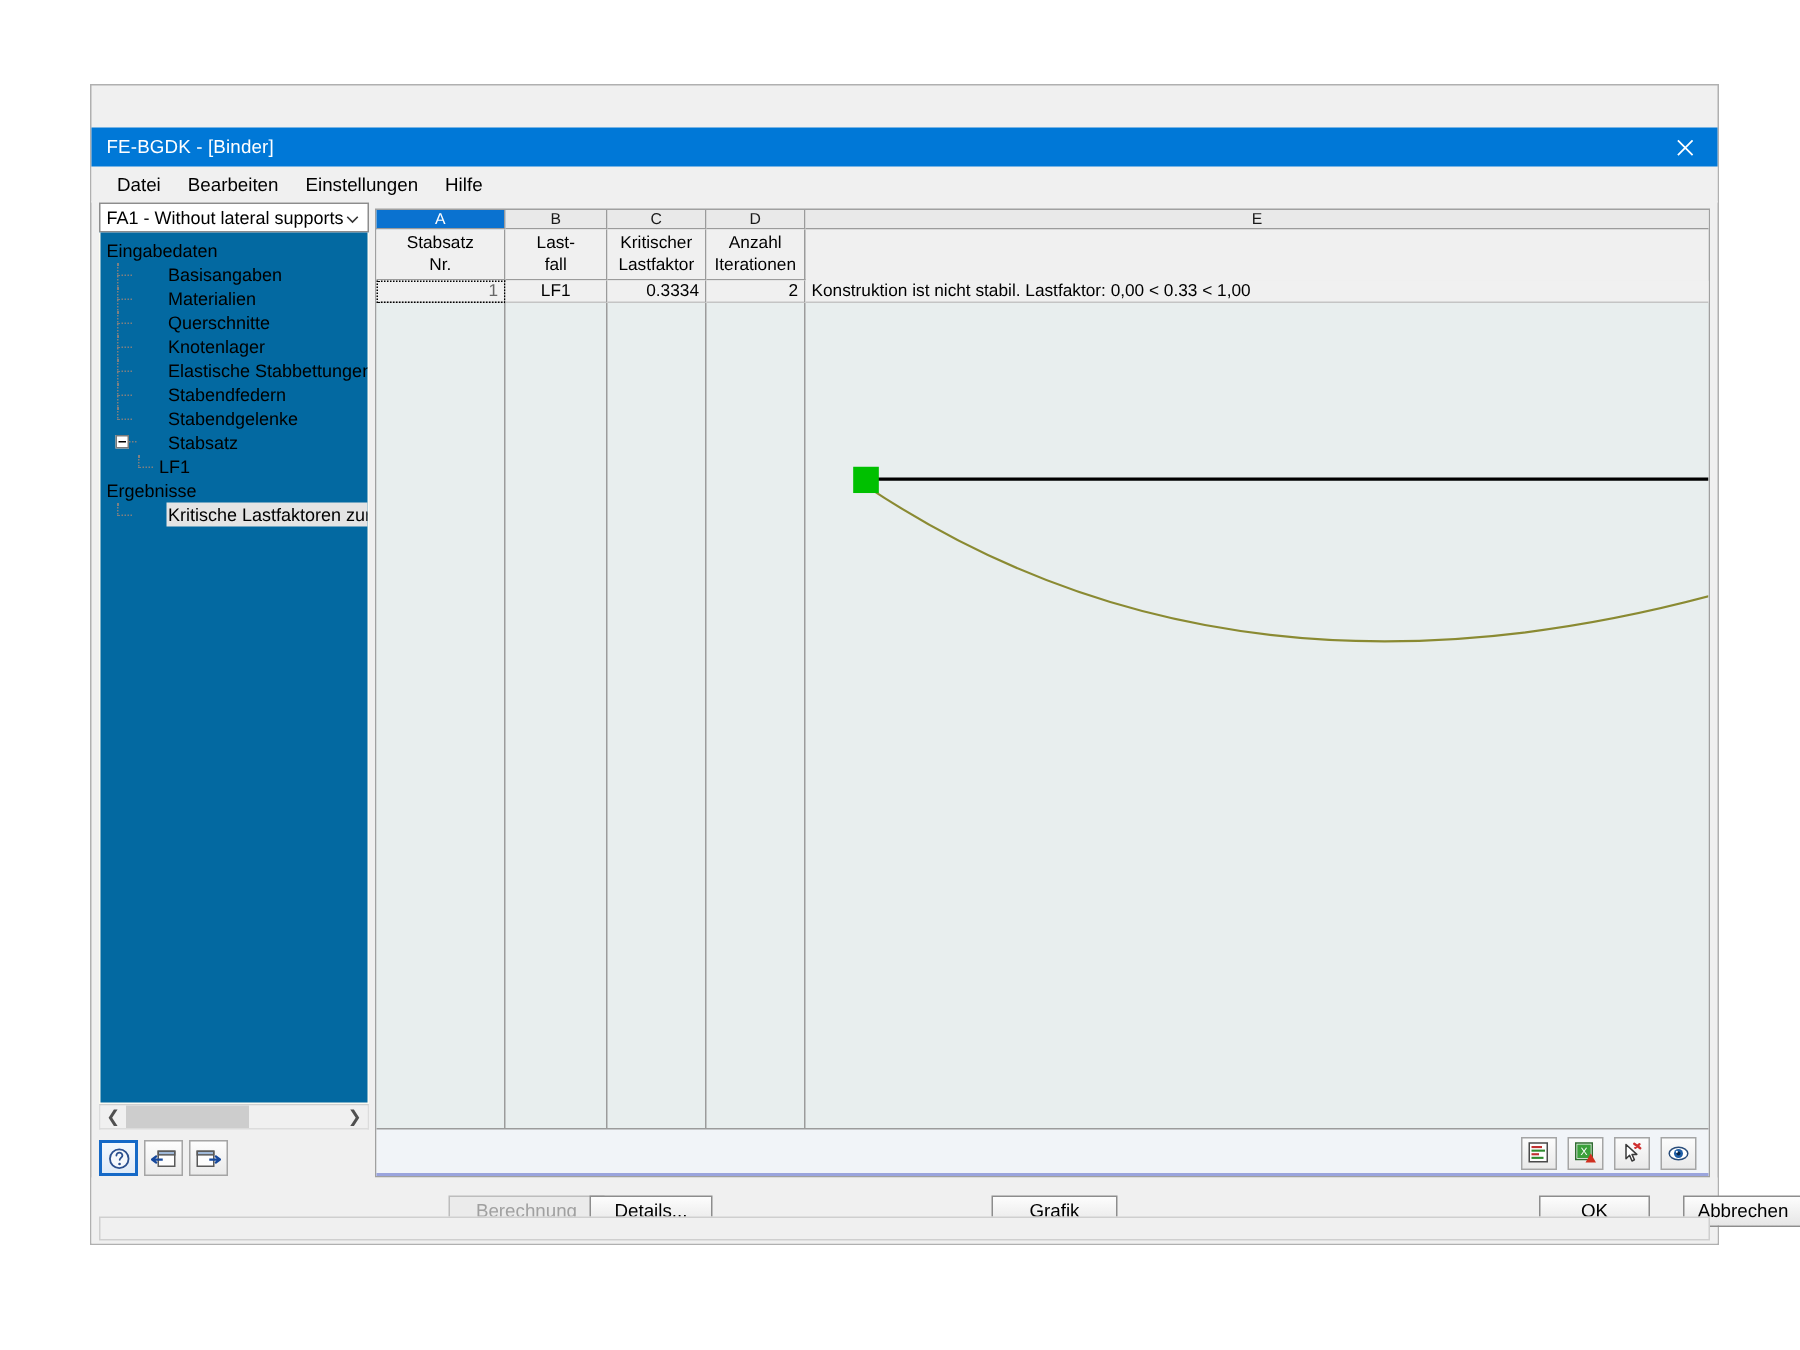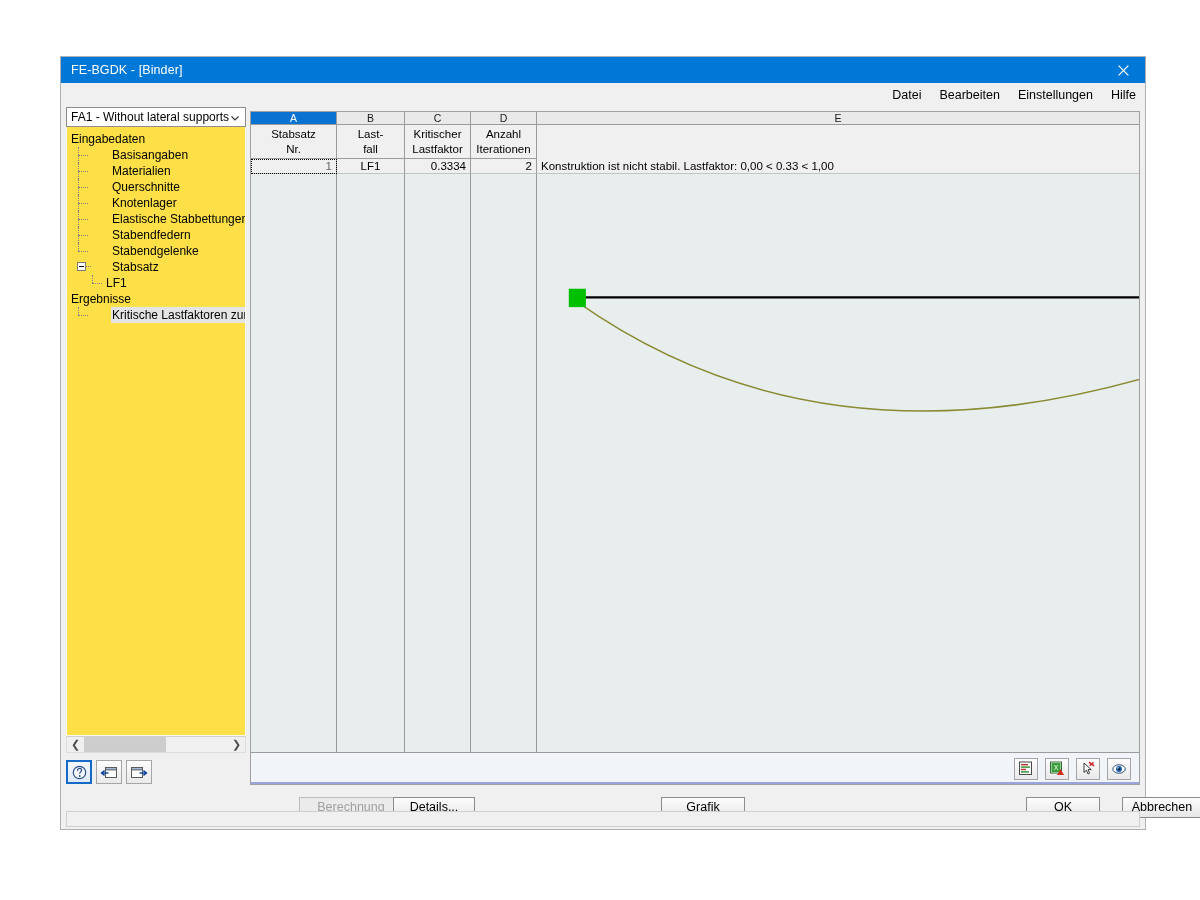--- a/index.html
+++ b/index.html
@@ -24,20 +24,21 @@
 
   
   #title-bar {
     height: 26px;
     background: #0078d7;
     color: #ffffff;
     display: flex;
     align-items: center;
     flex: 0 0 auto;
     position: relative;
+    margin-top: 28px;
   }
   #title-text {
     font-size: 12.5px;
     padding-left: 10px;
     letter-spacing: .1px;
   }
   #close-button {
     position: absolute;
     right: 0; top: 0;
     width: 44px; height: 26px;
@@ -50,21 +51,20 @@
 
   
   #menu-bar {
     height: 24px;
     background: #f0f0f0;
     display: flex;
     align-items: center;
     padding-left: 8px;
     flex: 0 0 auto;
     border-bottom: 1px solid #f0f0f0;
-    justify-content: flex-end;
   }
   .menu-item {
     font-size: 12.5px;
     color: #000;
     padding: 2px 9px;
     cursor: default;
   }
 
   
   #window-body {
@@ -93,21 +93,21 @@
     position: relative;
     color: #000;
   }
   #nav-select-chevron {
     position: absolute; right: 5px; top: 50%;
     transform: translateY(-50%);
     width: 10px; height: 10px;
   }
   #tree-panel {
     flex: 1 1 auto;
-    background: #fde047;
+    background: #0369a1;
     border: 1px solid #fbfaf1;
     border-top: none;
     overflow: hidden;
     padding-top: 4px;
     position: relative;
   }
   .tree-node {
     font-size: 12px;
     color: #000;
     height: 16px;

